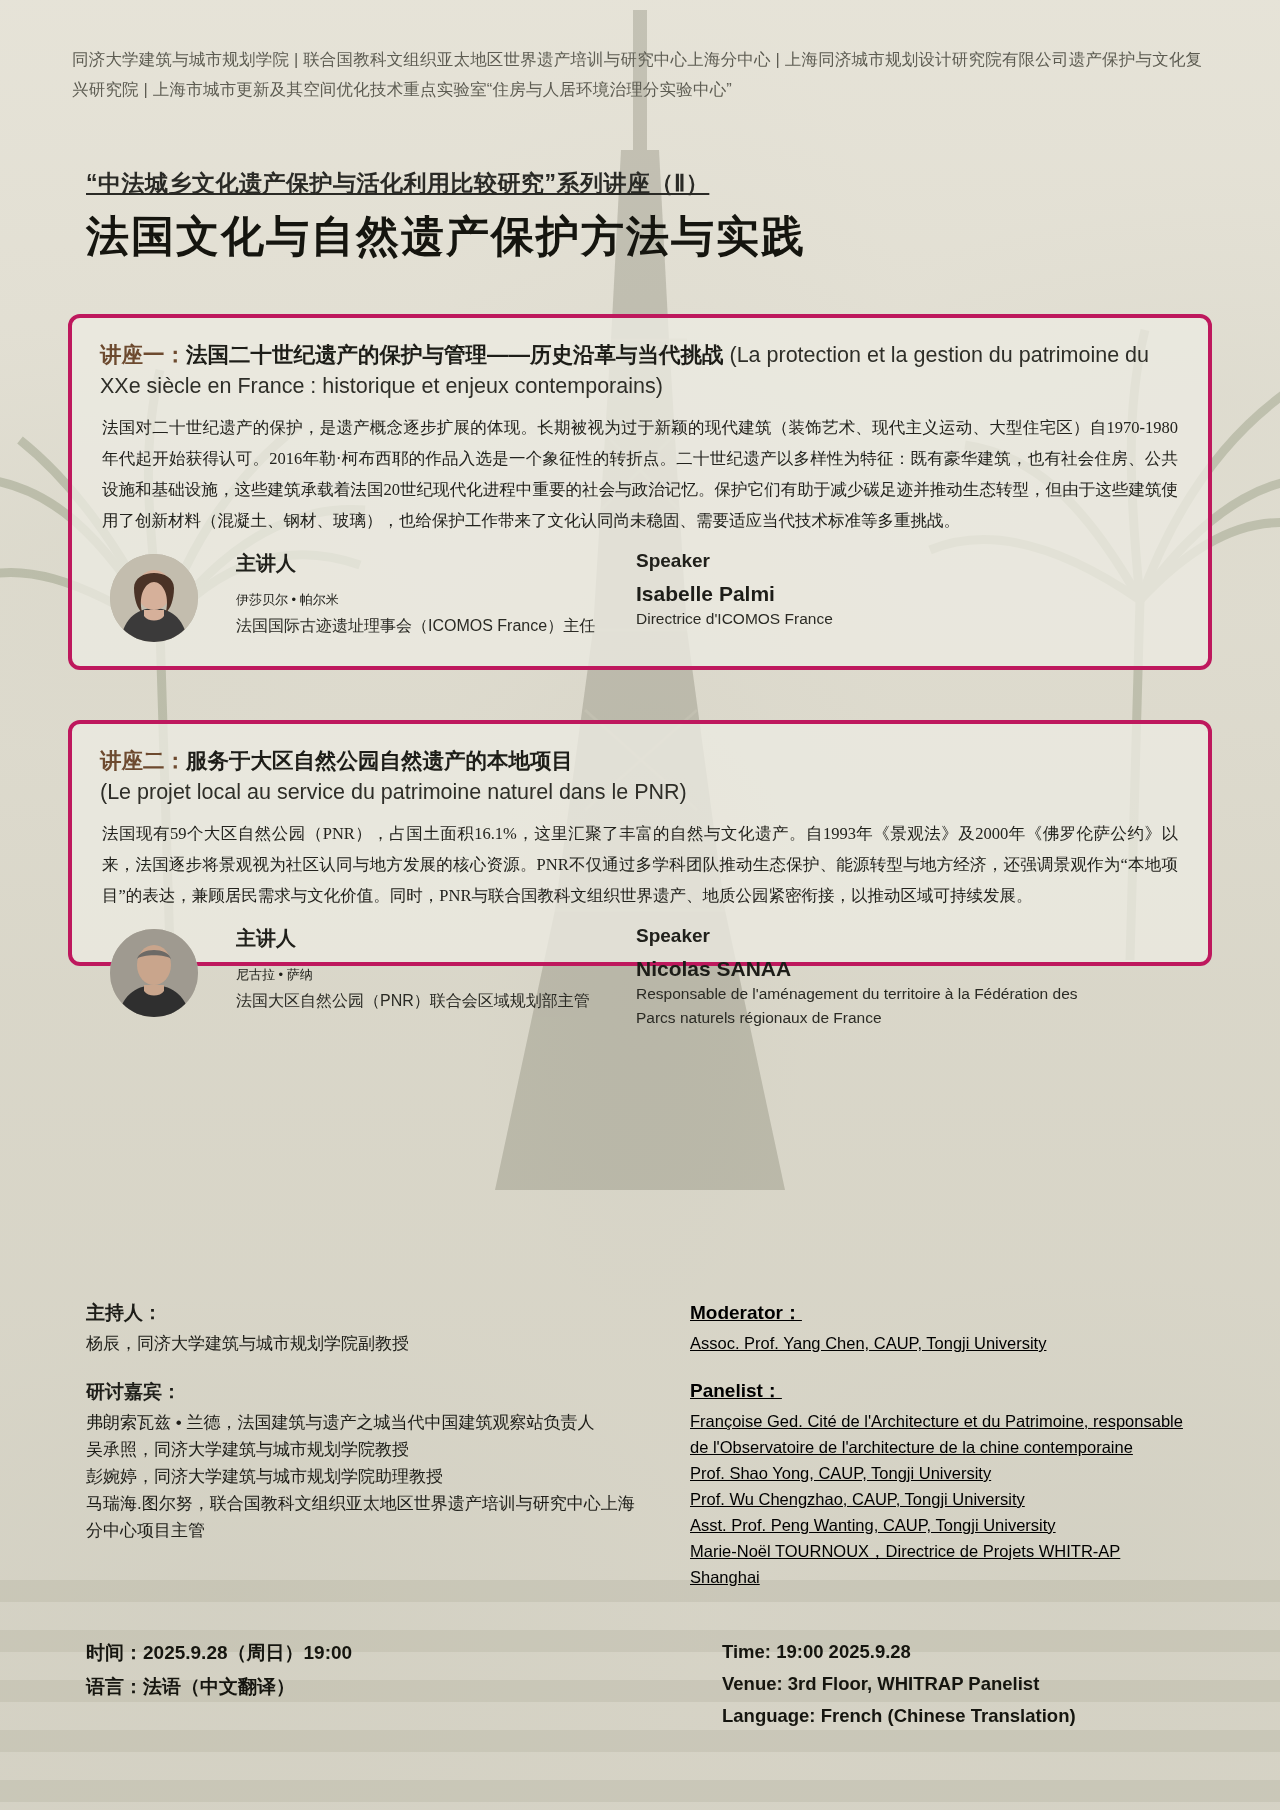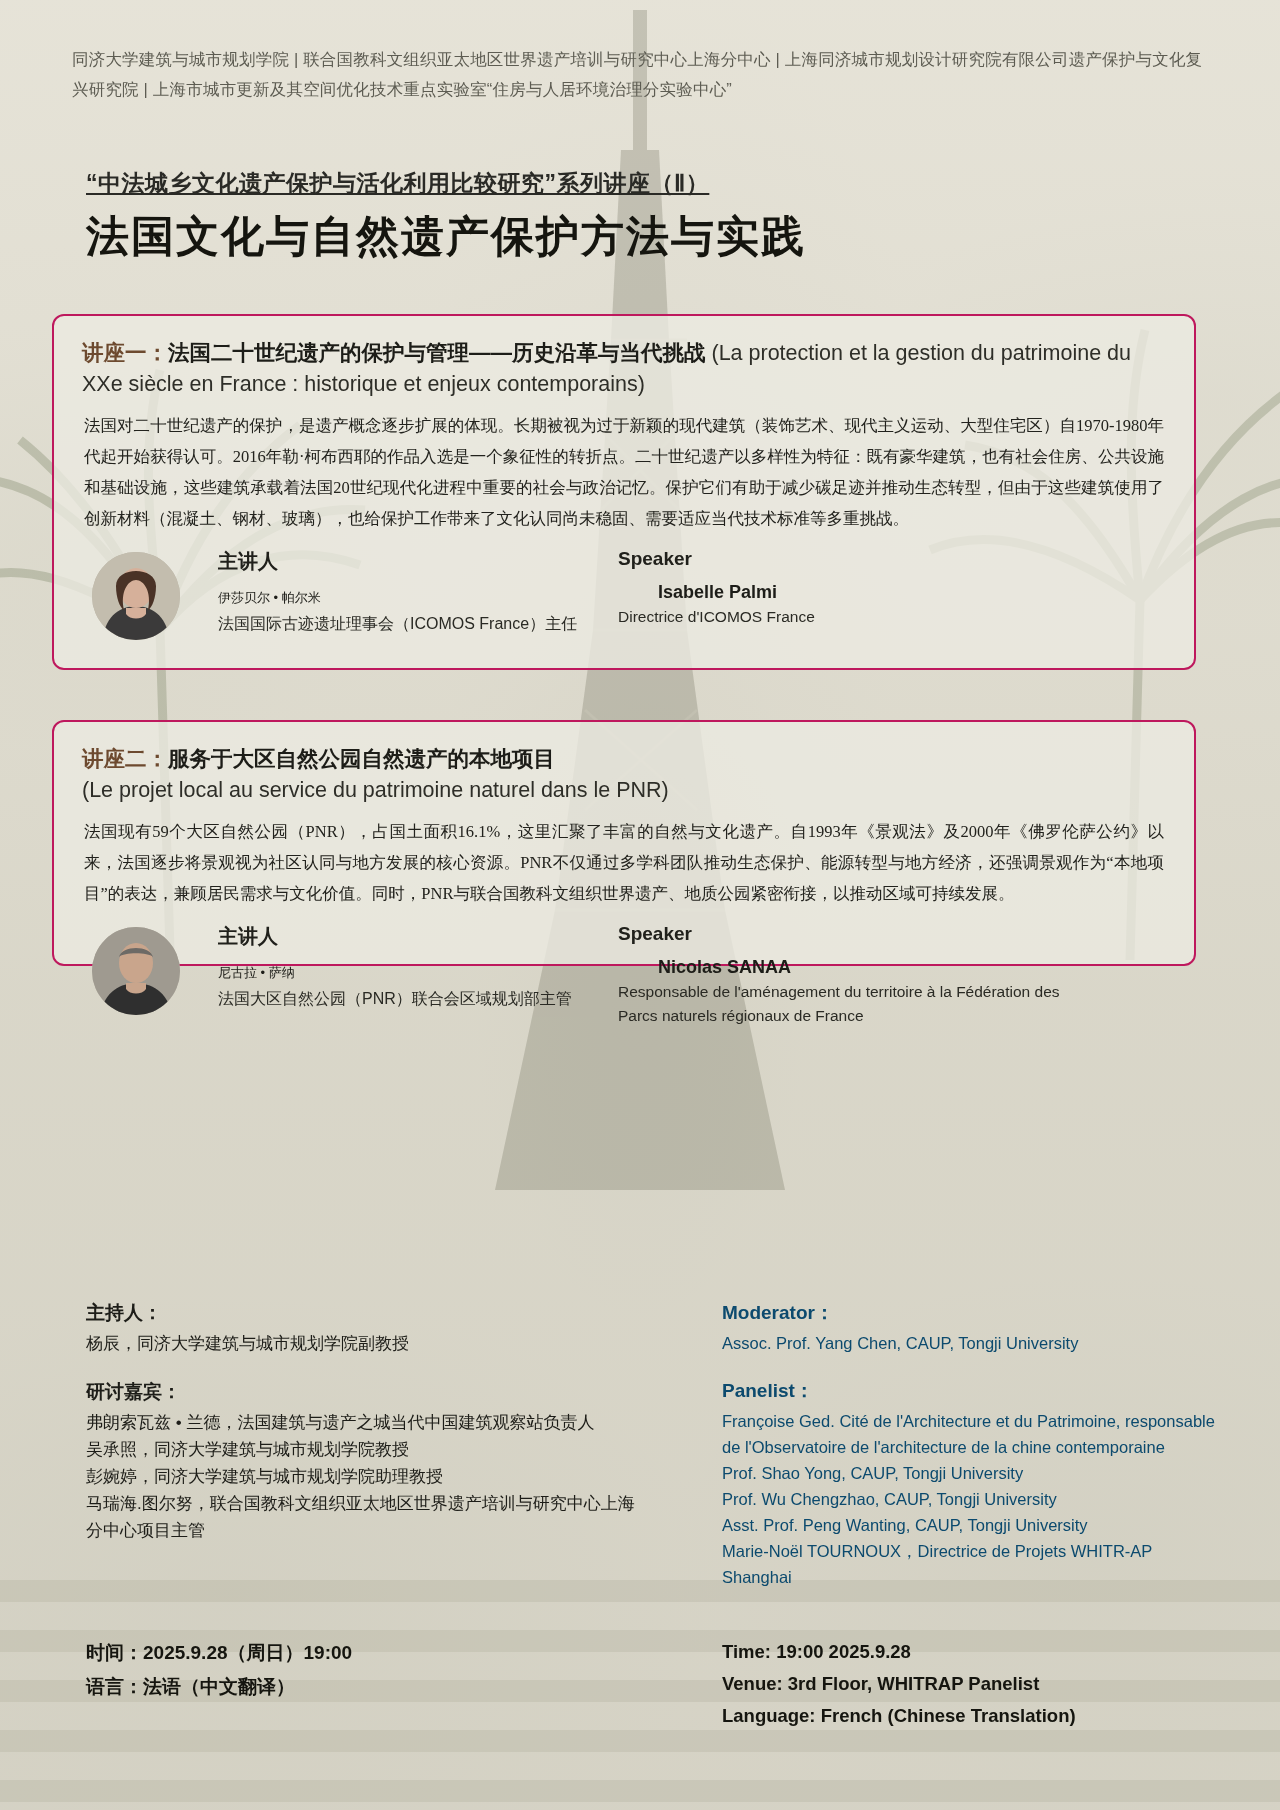--- a/index.html
+++ b/index.html
@@ -82,23 +82,23 @@
     left: 86px;
     top: 208px;
     font-size: 43px;
     font-weight: bold;
     color: #15150f;
     letter-spacing: 2px;
   }
 
   .card {
     position: absolute;
-    left: 52px;
+    left: 68px;
     width: 1144px;
-    border: 2px solid #be185d;
+    border: 4px solid #be185d;
     border-radius: 12px;
     background: rgba(236,235,226,0.78);
     box-sizing: border-box;
   }
   #card-1 { top: 314px; height: 356px; }
   #card-2 { top: 720px; height: 246px; }
 
   .lec-head {
     padding: 22px 28px 0 28px;
     font-size: 21.5px;
@@ -164,25 +164,24 @@
     font-weight: bold;
     color: #20201b;
     margin-bottom: 9px;
   }
   .sp-name {
     font-size: 13px;
     color: #1d1d18;
     line-height: 26px;
   }
   .sp-name-en {
-    font-size: 18px;
+    font-size: 21px;
     font-weight: bold;
     color: #1d1d18;
     line-height: 26px;
-    margin-left: 40px;
   }
   .sp-role {
     font-size: 16px;
     color: #2a2a24;
     line-height: 26px;
   }
   .sp-role-en {
     font-size: 15.5px;
     color: #2a2a24;
     line-height: 24px;
@@ -191,24 +190,25 @@
   
   .info-left {
     position: absolute;
     left: 86px;
     top: 1300px;
     width: 560px;
     color: #1d1d18;
   }
   .info-right {
     position: absolute;
-    left: 722px;
+    left: 690px;
     top: 1300px;
     width: 500px;
-    color: #0c4a6e;
+    color: #000000;
+    text-decoration: underline;
   }
   .info-head {
     font-size: 19px;
     font-weight: bold;
     margin-bottom: 4px;
   }
   .info-line {
     font-size: 17px;
     line-height: 27px;
   }

